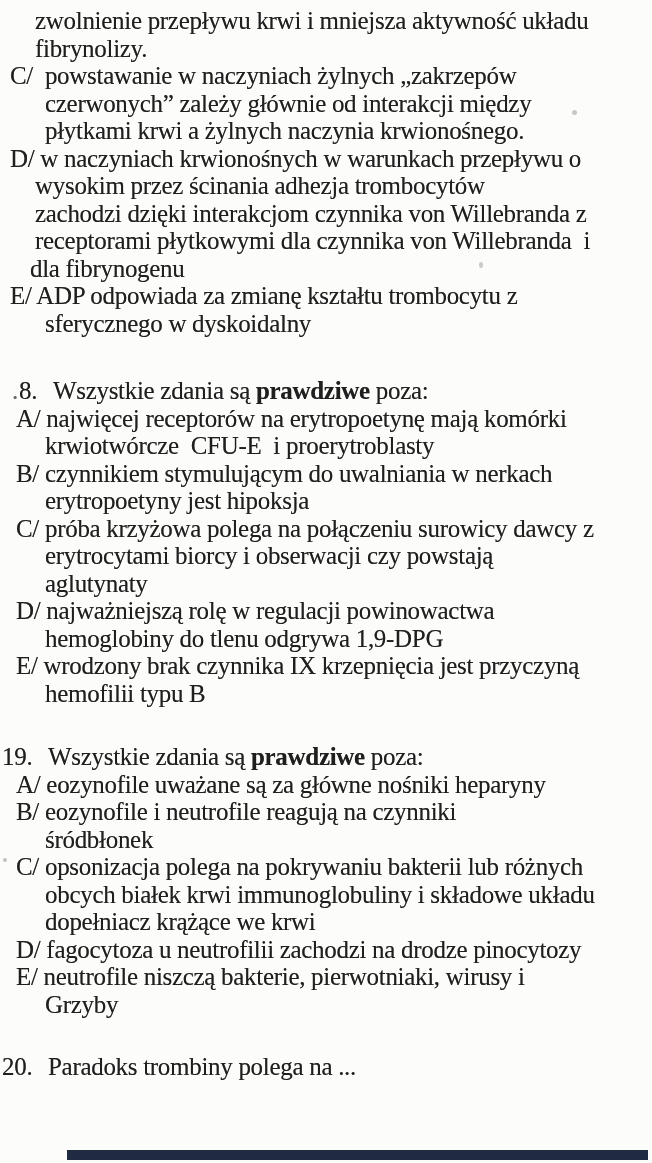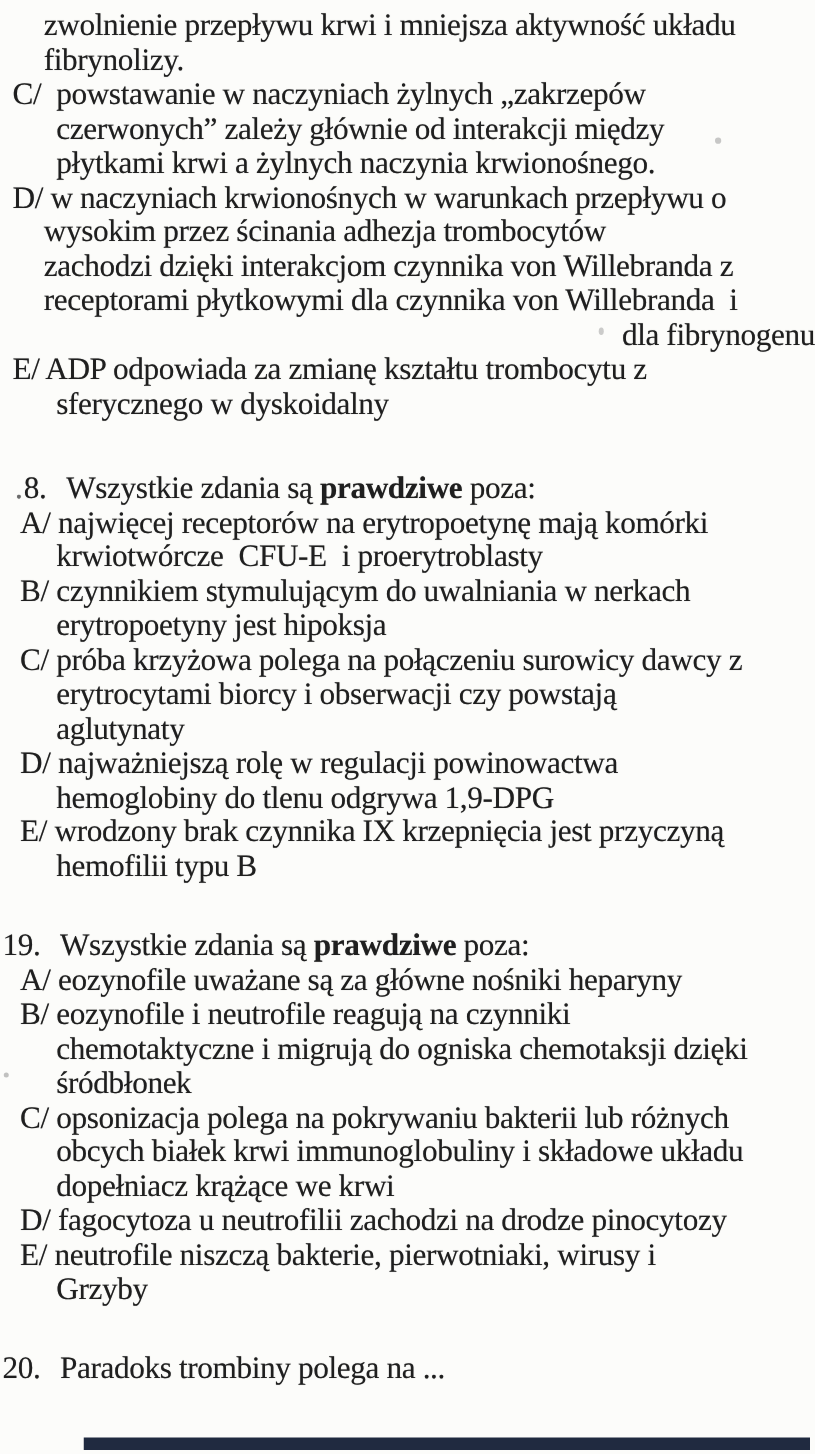--- a/index.html
+++ b/index.html
@@ -18,21 +18,21 @@
     line-height:27.5px;
   }
   .ln{
     white-space:pre;
     height:27.5px;
     text-shadow:0 0 0.6px rgba(40,40,40,0.55);
   }
   
   .optA{padding-left:10px;}   
   .optB{padding-left:16px;}   
-  .c30{padding-left:30px;text-align:right;}
+  .c30{padding-left:30px;}
   .c36{padding-left:35px;}
   .c45{padding-left:45px;}
   .qline{padding-left:2px;}
   .qline18{padding-left:12px;}
   .qnum{display:inline-block;min-width:46px;}
   .qnum18{display:inline-block;min-width:34px;}
   .faintdot{color:#6a6a6a;margin-right:1px;}
   .bld{font-weight:bold;}
   .spacer1{height:40px;}
   .spacer2{height:36px;}
@@ -82,21 +82,20 @@
     <div class="ln optB">E/ wrodzony brak czynnika IX krzepnięcia jest przyczyną</div>
     <div class="ln c45">hemofilii typu B</div>
   </section>
 
   <div class="spacer2"></div>
 
   <section>
     <div class="ln qline"><span class="qnum">19.</span><span>Wszystkie zdania są </span><span class="bld">prawdziwe</span><span> poza:</span></div>
     <div class="ln optB">A/ eozynofile uważane są za główne nośniki heparyny</div>
     <div class="ln optB">B/ eozynofile i neutrofile reagują na czynniki</div>
-    <div class="ln c45">chemotaktyczne i migrują do ogniska chemotaksji dzięki</div>
     <div class="ln c45">śródbłonek</div>
     <div class="ln optB">C/ opsonizacja polega na pokrywaniu bakterii lub różnych</div>
     <div class="ln c45">obcych białek krwi immunoglobuliny i składowe układu</div>
     <div class="ln c45">dopełniacz krążące we krwi</div>
     <div class="ln optB">D/ fagocytoza u neutrofilii zachodzi na drodze pinocytozy</div>
     <div class="ln optB">E/ neutrofile niszczą bakterie, pierwotniaki, wirusy i</div>
     <div class="ln c45">Grzyby</div>
   </section>
 
   <div class="spacer3"></div>

